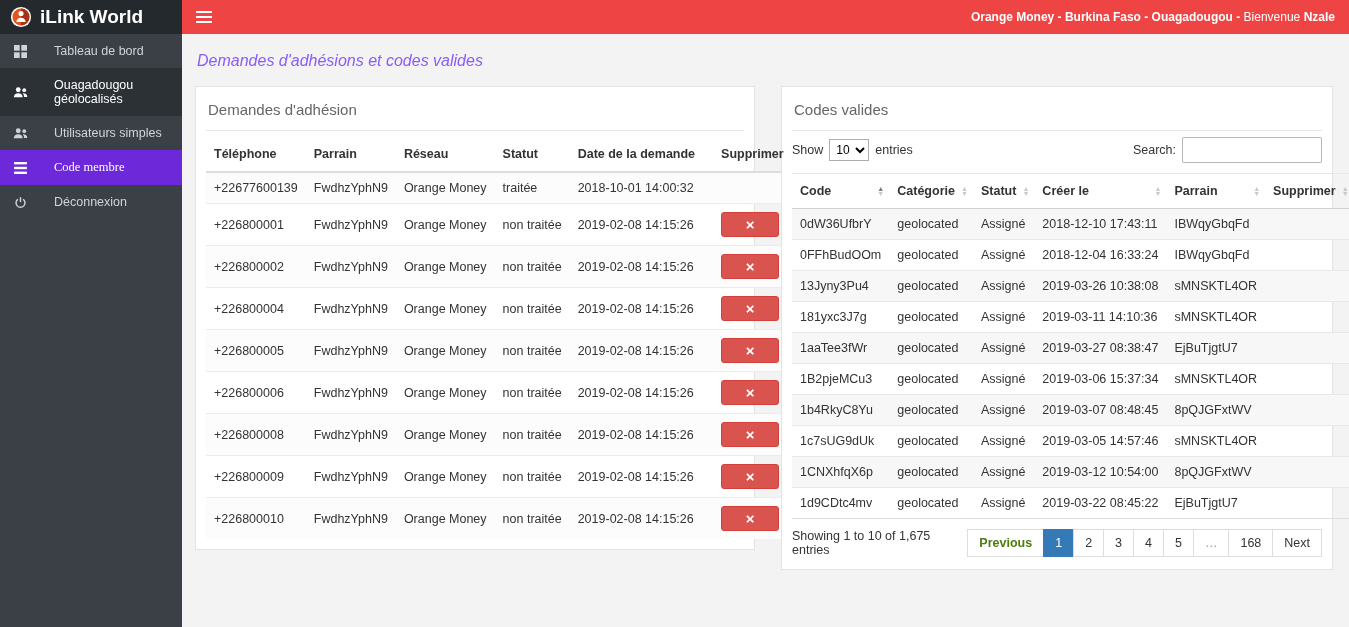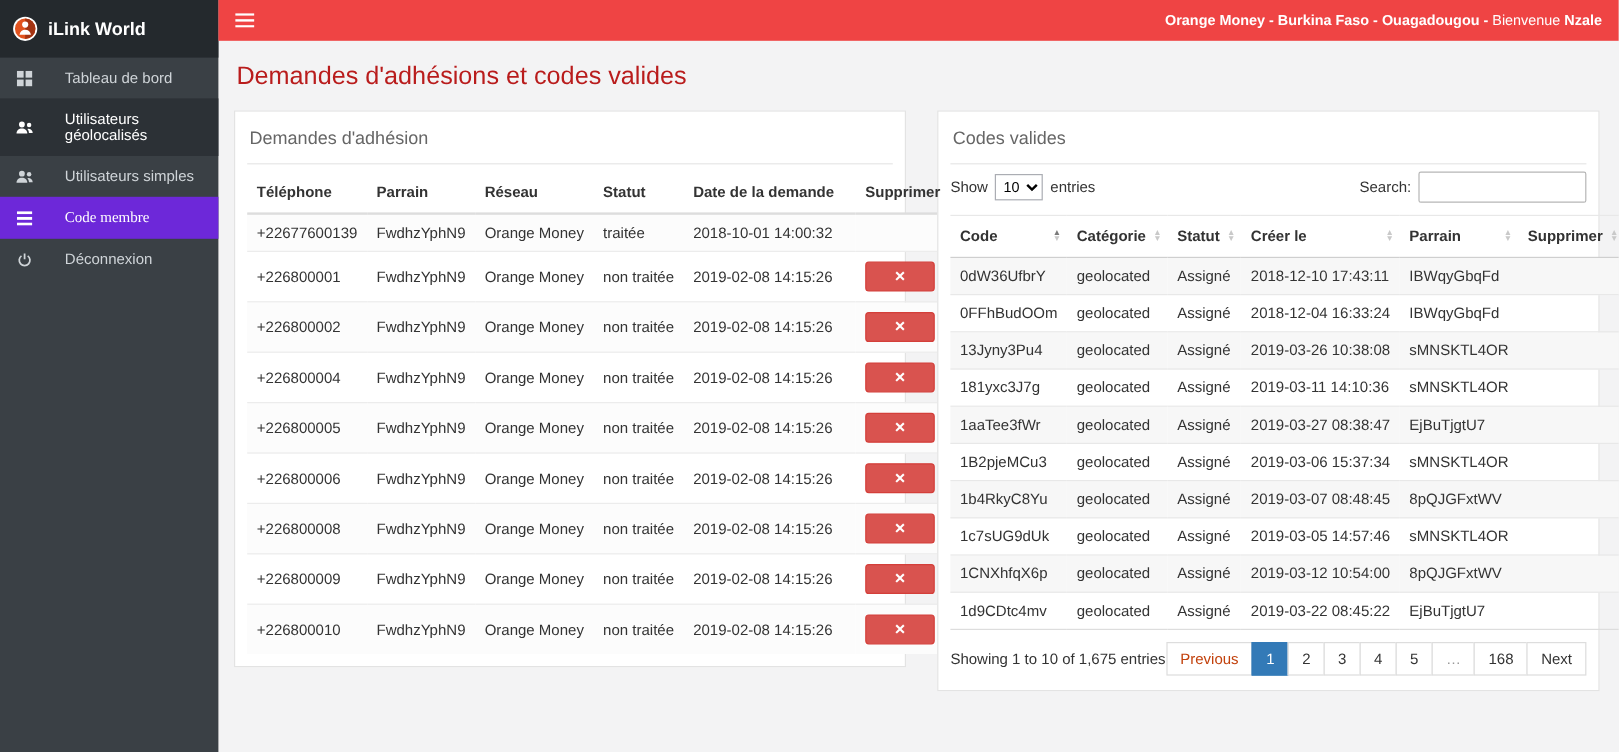--- a/index.html
+++ b/index.html
@@ -6,44 +6,44 @@
   html,body { width:1349px; height:627px; overflow:hidden; }
   body {
     font-family:"Liberation Sans", sans-serif;
     background:#f3f3f4;
     display:flex;
     color:#333;
   }
   
   .sidebar { width:182px; flex-shrink:0; background:#3a4045; display:flex; flex-direction:column; }
   .brand {
-    height:48px; background:#24292d; color:#fff;
+    height:34px; background:#24292d; color:#fff;
     display:flex; align-items:center; gap:8px; padding:0 10px;
-    font-size:15px; font-weight:bold; cursor:pointer;
+    font-size:19px; font-weight:bold; cursor:pointer;
   }
   .brand .logo { display:flex; align-items:center; }
   .nav { display:flex; flex-direction:column; }
   .nav-item {
     display:flex; align-items:center; gap:26px;
     padding:10px 13px; font-size:12.5px; color:#cfd4d8; cursor:pointer;
   }
   .nav-item .nav-icon { display:flex; align-items:center; width:15px; justify-content:center; }
   .nav-item.active { background:#2c3136; color:#fff; }
   .nav-item.selected { background:#6d28d9; color:#fff;font-family:Liberation Serif, serif; }
   
   .main { flex:1; display:flex; flex-direction:column; min-width:0; }
   .topbar {
     height:34px; background:#ef4444; display:flex; align-items:center;
     padding:0 14px; color:#fff; flex-shrink:0;
   }
   .hamburger { display:flex; align-items:center; cursor:pointer; }
   .topbar-right { margin-left:auto; font-size:12px; white-space:nowrap; }
   .topbar-right b { font-weight:bold; }
   .content { padding:12px 16px 0 13px; overflow:hidden; }
-  .page-title { font-size:21px; font-weight:400; color:#b91c1c; margin:6px 2px 16px; }
+  .page-title { font-size:16px; font-weight:400; color:#8b5cf6; margin:6px 2px 16px;font-style:italic; }
   .panels { display:flex; gap:26px; align-items:flex-start; }
   .panel { background:#fff; border:1px solid #e3e3e3; padding:10px; }
   .panel-left { width:560px; flex-shrink:0; }
   .panel-right { flex:1; min-width:0; }
   .panel-title {
     font-size:15px; font-weight:normal; color:#666;
     padding:4px 2px 12px; border-bottom:1px solid #e6e6e6; margin-bottom:6px;
   }
   
   table.table { width:100%; border-collapse:collapse; font-size:12.5px; color:#333; }
@@ -94,21 +94,21 @@
     margin-top:10px; padding-bottom:2px;
   }
   .table-info { font-size:12.5px; color:#333; }
   .pagination { display:flex; }
   .page-btn {
     border:1px solid #ddd; background:#fff; color:#333;
     padding:6px 11px; margin-left:-1px; font-size:12.5px;
     font-family:inherit; cursor:pointer;
   }
   .page-btn:first-child { margin-left:0; }
-  .page-btn.prev { color:#c2410c; }
+  .page-btn.prev { color:#4d7c0f;font-weight:bold; }
   .page-btn.active { background:#337ab7; border-color:#337ab7; color:#fff; }
   .page-btn.ellipsis { color:#999; cursor:default; }
 </style>
 </head>
 <body>
 
 <aside class="sidebar">
   <div class="brand">
     <span class="logo">
       <svg width="22" height="22" viewBox="0 0 24 24">
@@ -135,21 +135,21 @@
       </div>
       <div class="nav-item active">
         <span class="nav-icon">
           <svg width="15" height="12" viewBox="0 0 20 16" fill="currentColor">
             <circle cx="7" cy="5" r="3.2"></circle>
             <path d="M1 15c0-3.4 2.7-5.5 6-5.5s6 2.1 6 5.5z"></path>
             <circle cx="15" cy="5.5" r="2.5"></circle>
             <path d="M14 9.8c2.9 0 5 1.9 5 4.7h-4.2c0-1.9-.6-3.3-1.8-4.4z"></path>
           </svg>
         </span>
-        <span>Utilisateurs géolocalisés</span>
+        <span>Ouagadougou géolocalisés</span>
       </div>
       <div class="nav-item">
         <span class="nav-icon">
           <svg width="15" height="12" viewBox="0 0 20 16" fill="currentColor">
             <circle cx="7" cy="5" r="3.2"></circle>
             <path d="M1 15c0-3.4 2.7-5.5 6-5.5s6 2.1 6 5.5z"></path>
             <circle cx="15" cy="5.5" r="2.5"></circle>
             <path d="M14 9.8c2.9 0 5 1.9 5 4.7h-4.2c0-1.9-.6-3.3-1.8-4.4z"></path>
           </svg>
         </span>

